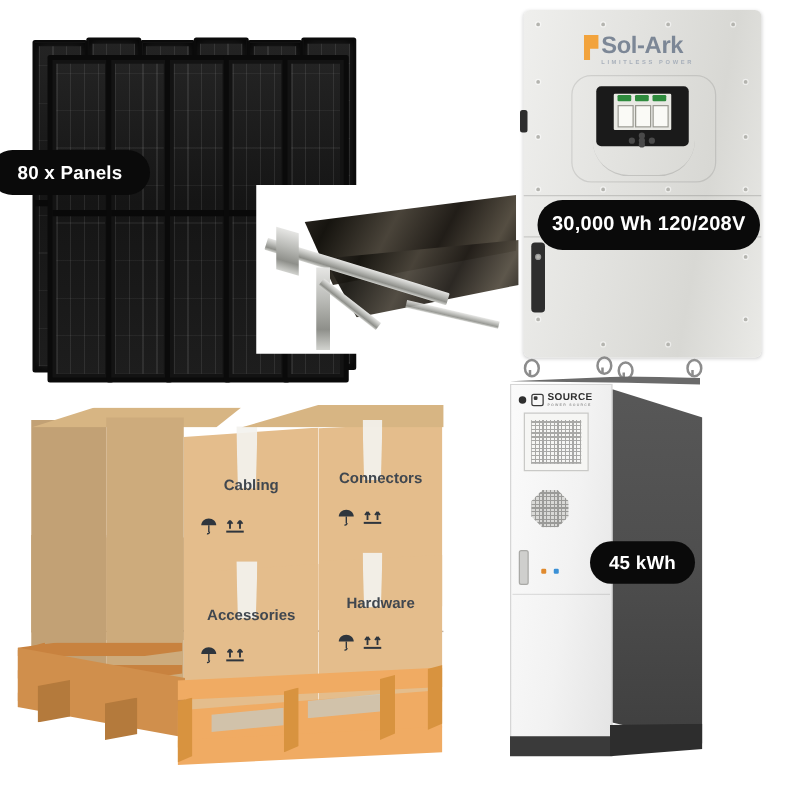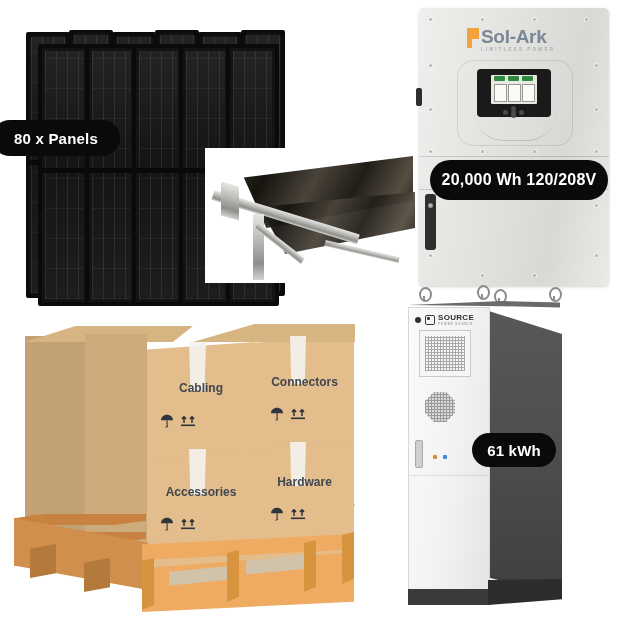--- a/index.html
+++ b/index.html
@@ -404,17 +404,17 @@
     <div class="bat-dot" style="left:73px;top:170px;background:#3a90d6;"></div>
     <div class="bat-doorline" style="left:40px;top:190px;width:78px;height:1px;"></div>
 
     <div class="bat-base" style="left:38px;top:304px;width:82px;height:16px;"></div>
     <div class="bat-basedark" style="left:118px;top:294px;width:74px;height:26px;
          clip-path:polygon(0 4%,100% 0,100% 78%,0 100%);"></div>
   </div>
 
   <div class="badge" style="left:-8px;top:120px;width:128px;height:36px;font-size:15px;">80 x Panels</div>
 
-  <div class="badge" style="left:430px;top:160px;width:178px;height:40px;font-size:16px;">20,000 Wh 120/208V</div>
-
-  <div class="badge" style="left:472px;top:433px;width:84px;height:34px;font-size:15px;">61 kWh</div>
+  <div class="badge" style="left:430px;top:160px;width:178px;height:40px;font-size:16px;">30,000 Wh 120/208V</div>
+
+  <div class="badge" style="left:472px;top:433px;width:84px;height:34px;font-size:15px;">45 kWh</div>
 
 </div>
 
 </body></html>

